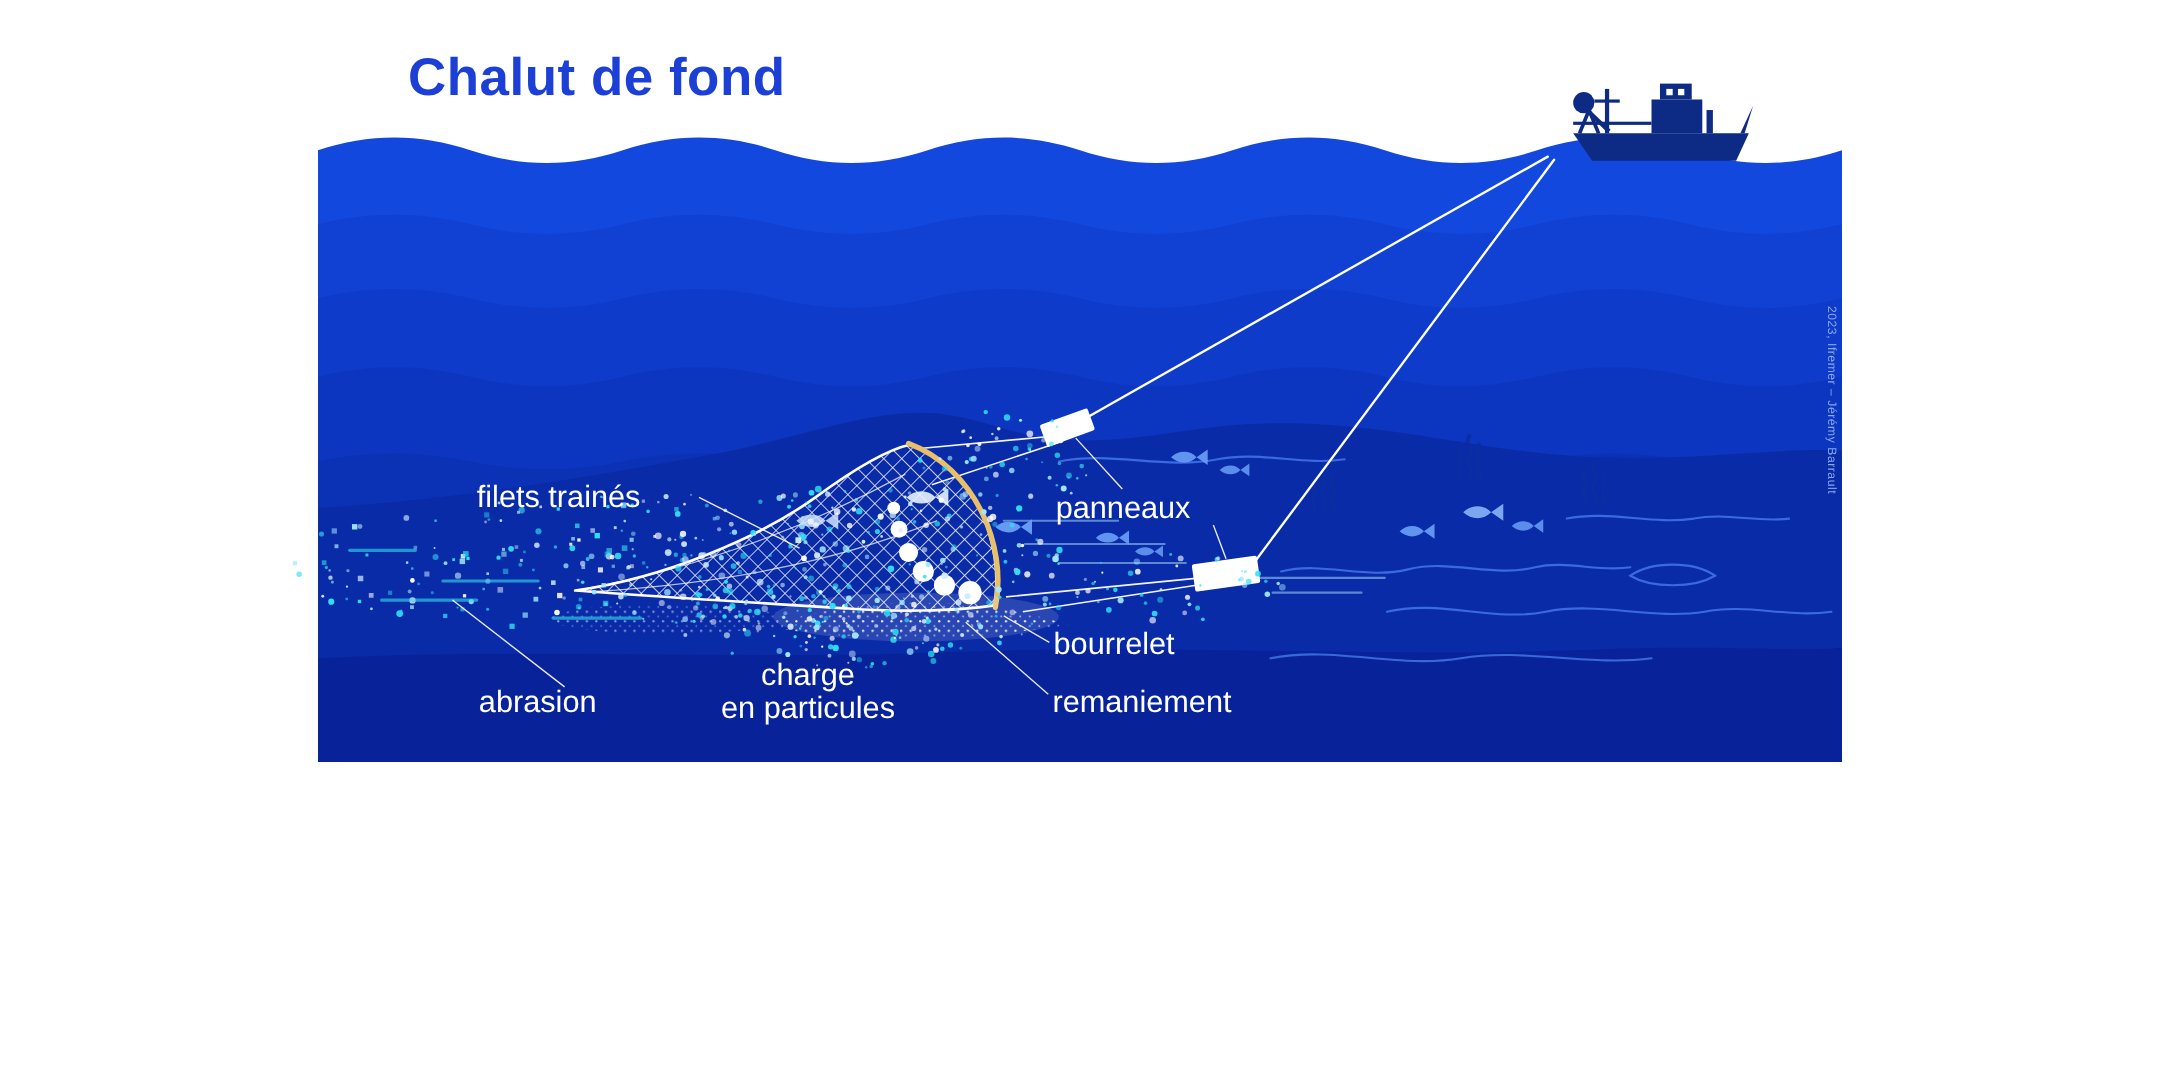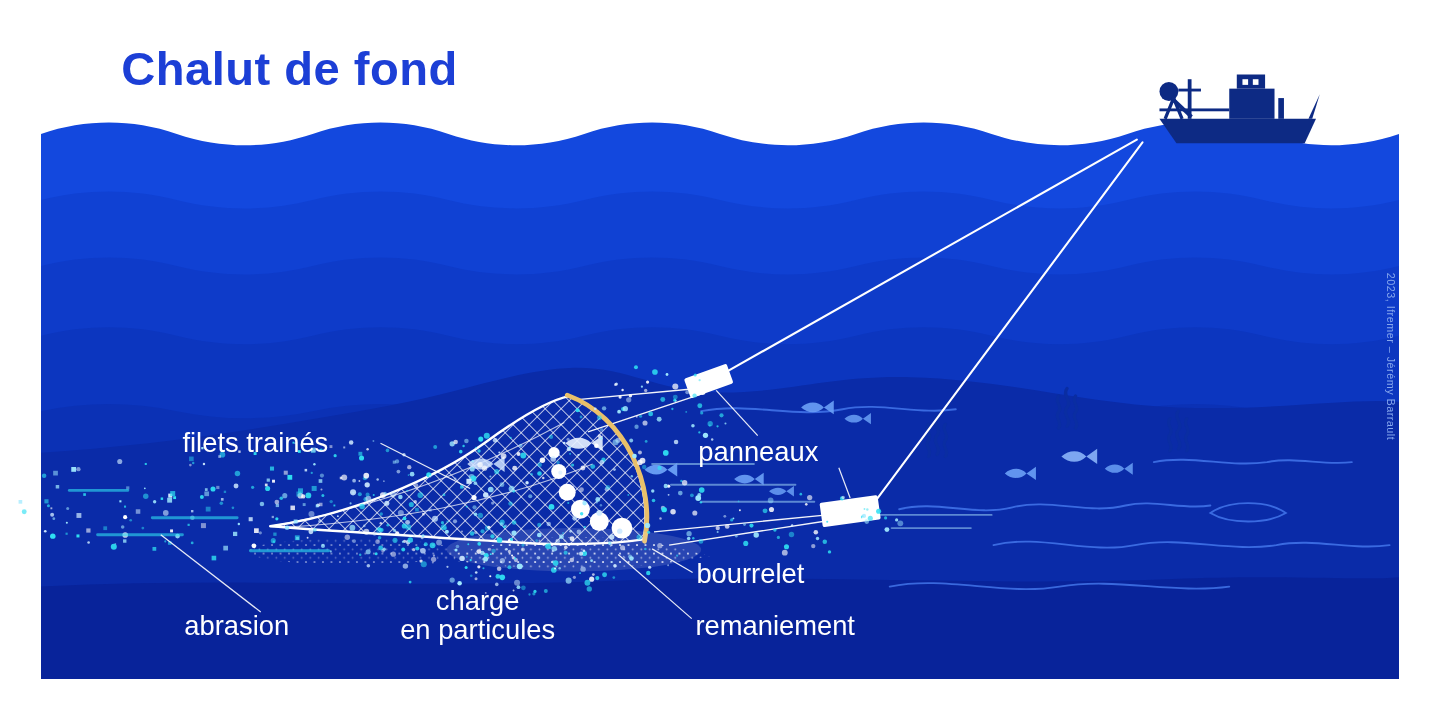--- a/index.html
+++ b/index.html
@@ -1,16 +1,16 @@
 <!DOCTYPE html>
 <html><head>
 <meta charset="utf-8">
 <style>
   html,body{margin:0;padding:0;background:#ffffff;}
-  .stage{position:relative;width:1440px;height:679px;overflow:hidden;background:#ffffff;}
+  .stage{position:relative;width:1440px;height:508px;overflow:hidden;background:#ffffff;}
   svg{display:block;width:100%;height:100%;}
   text{font-family:"Liberation Sans",sans-serif;}
   .lbl{font-size:29px;fill:#ffffff;}
   .title-text{font-size:50px;font-weight:700;letter-spacing:.5px;}
   .credit-text{font-size:11.5px;letter-spacing:.5px;}
 </style>
 </head>
 <body>
 
 <div class="stage">

